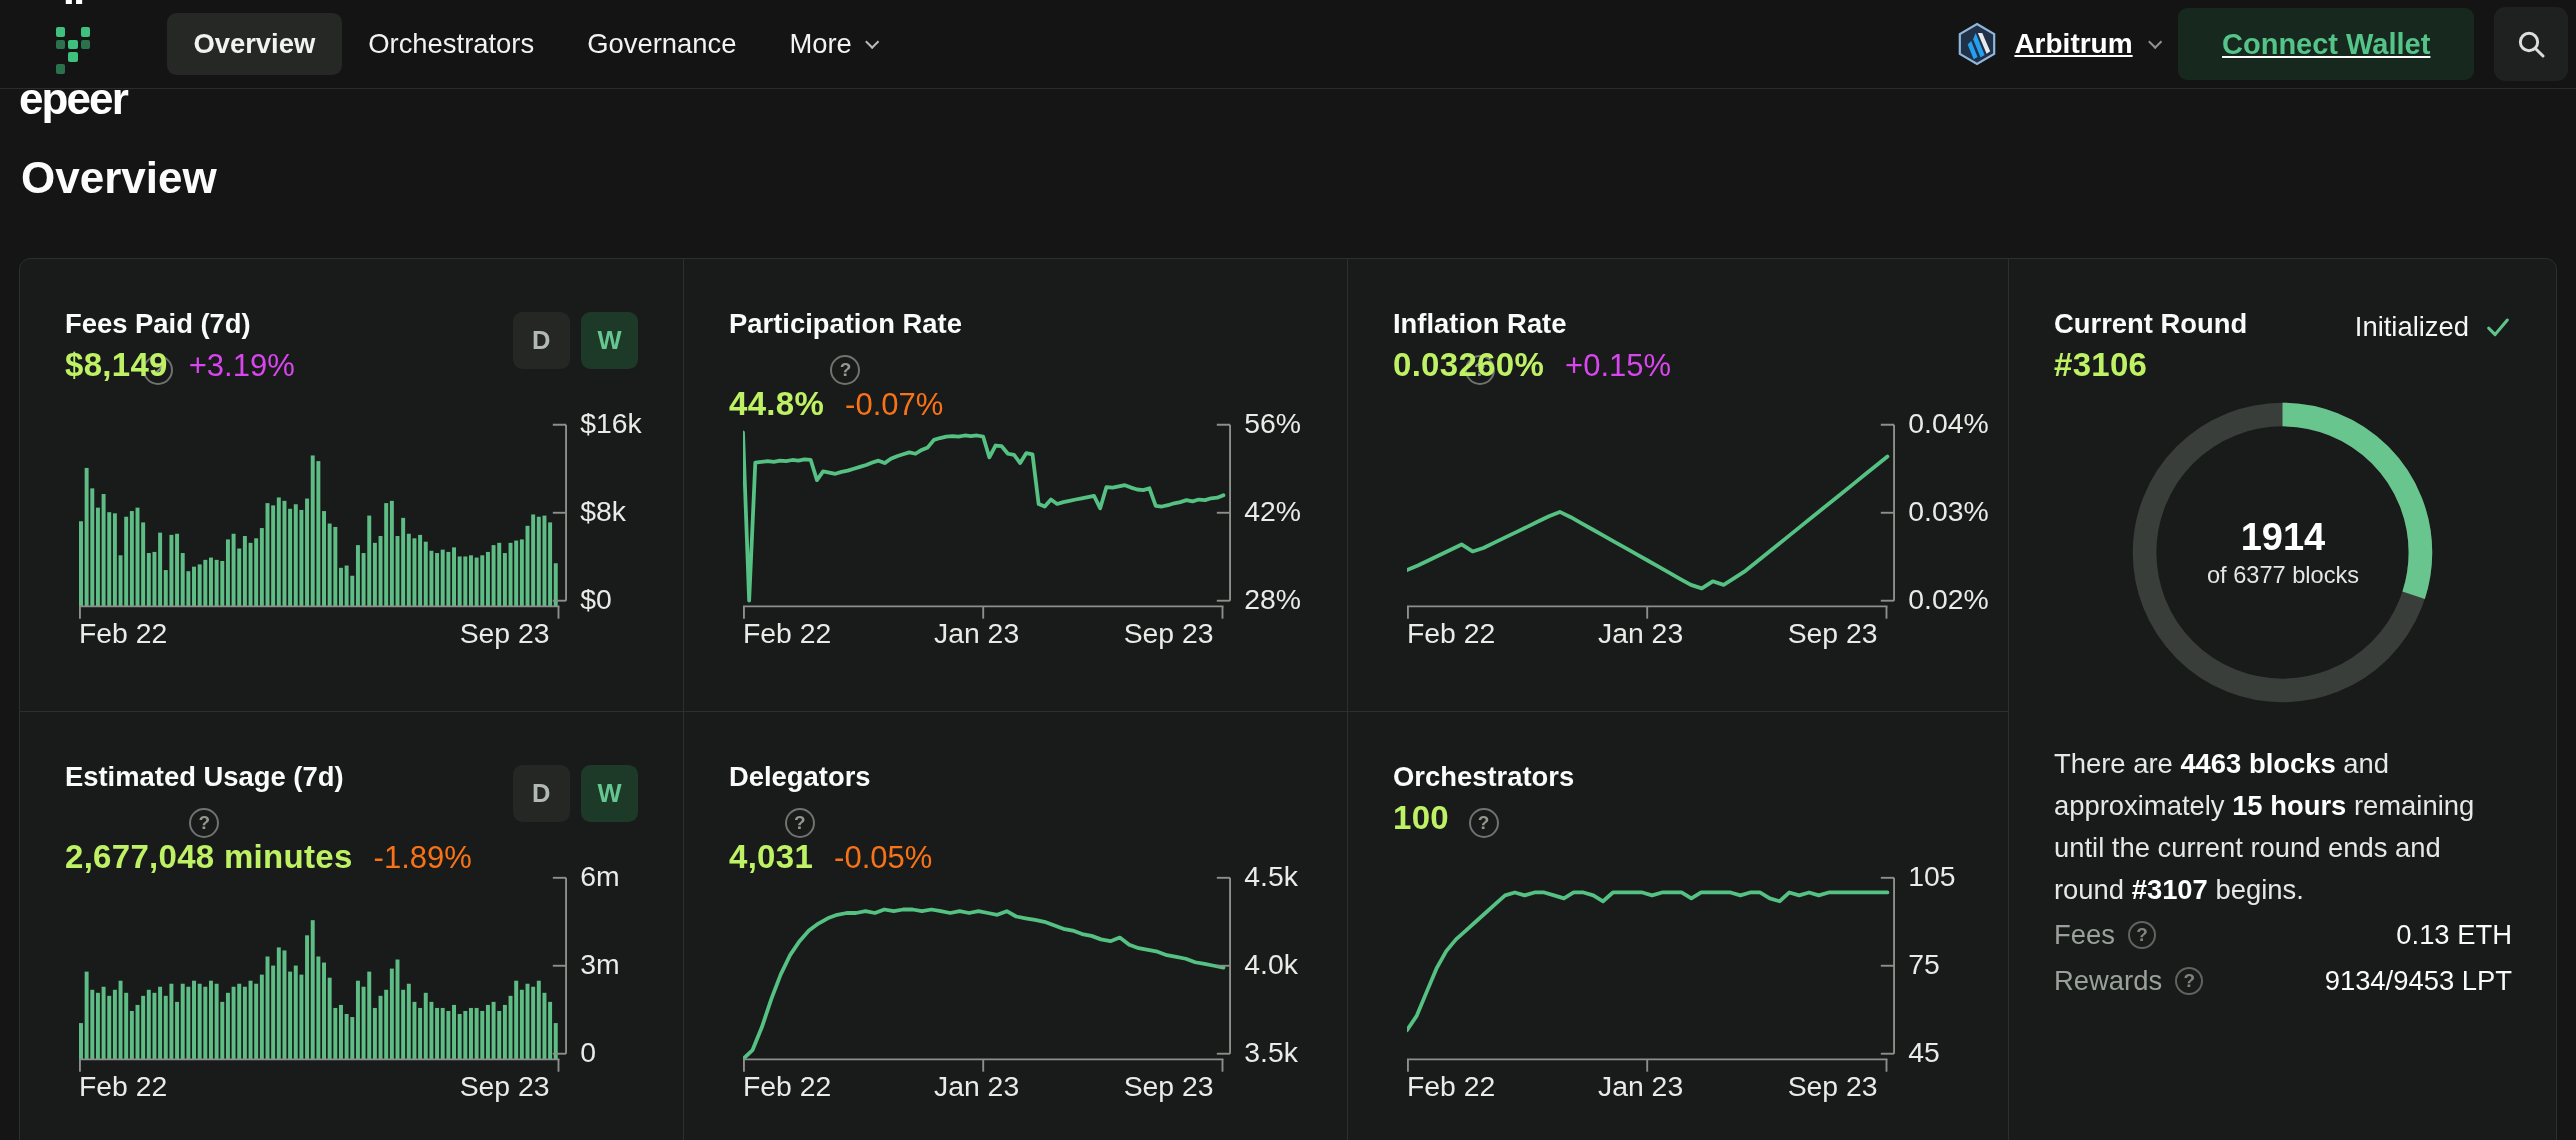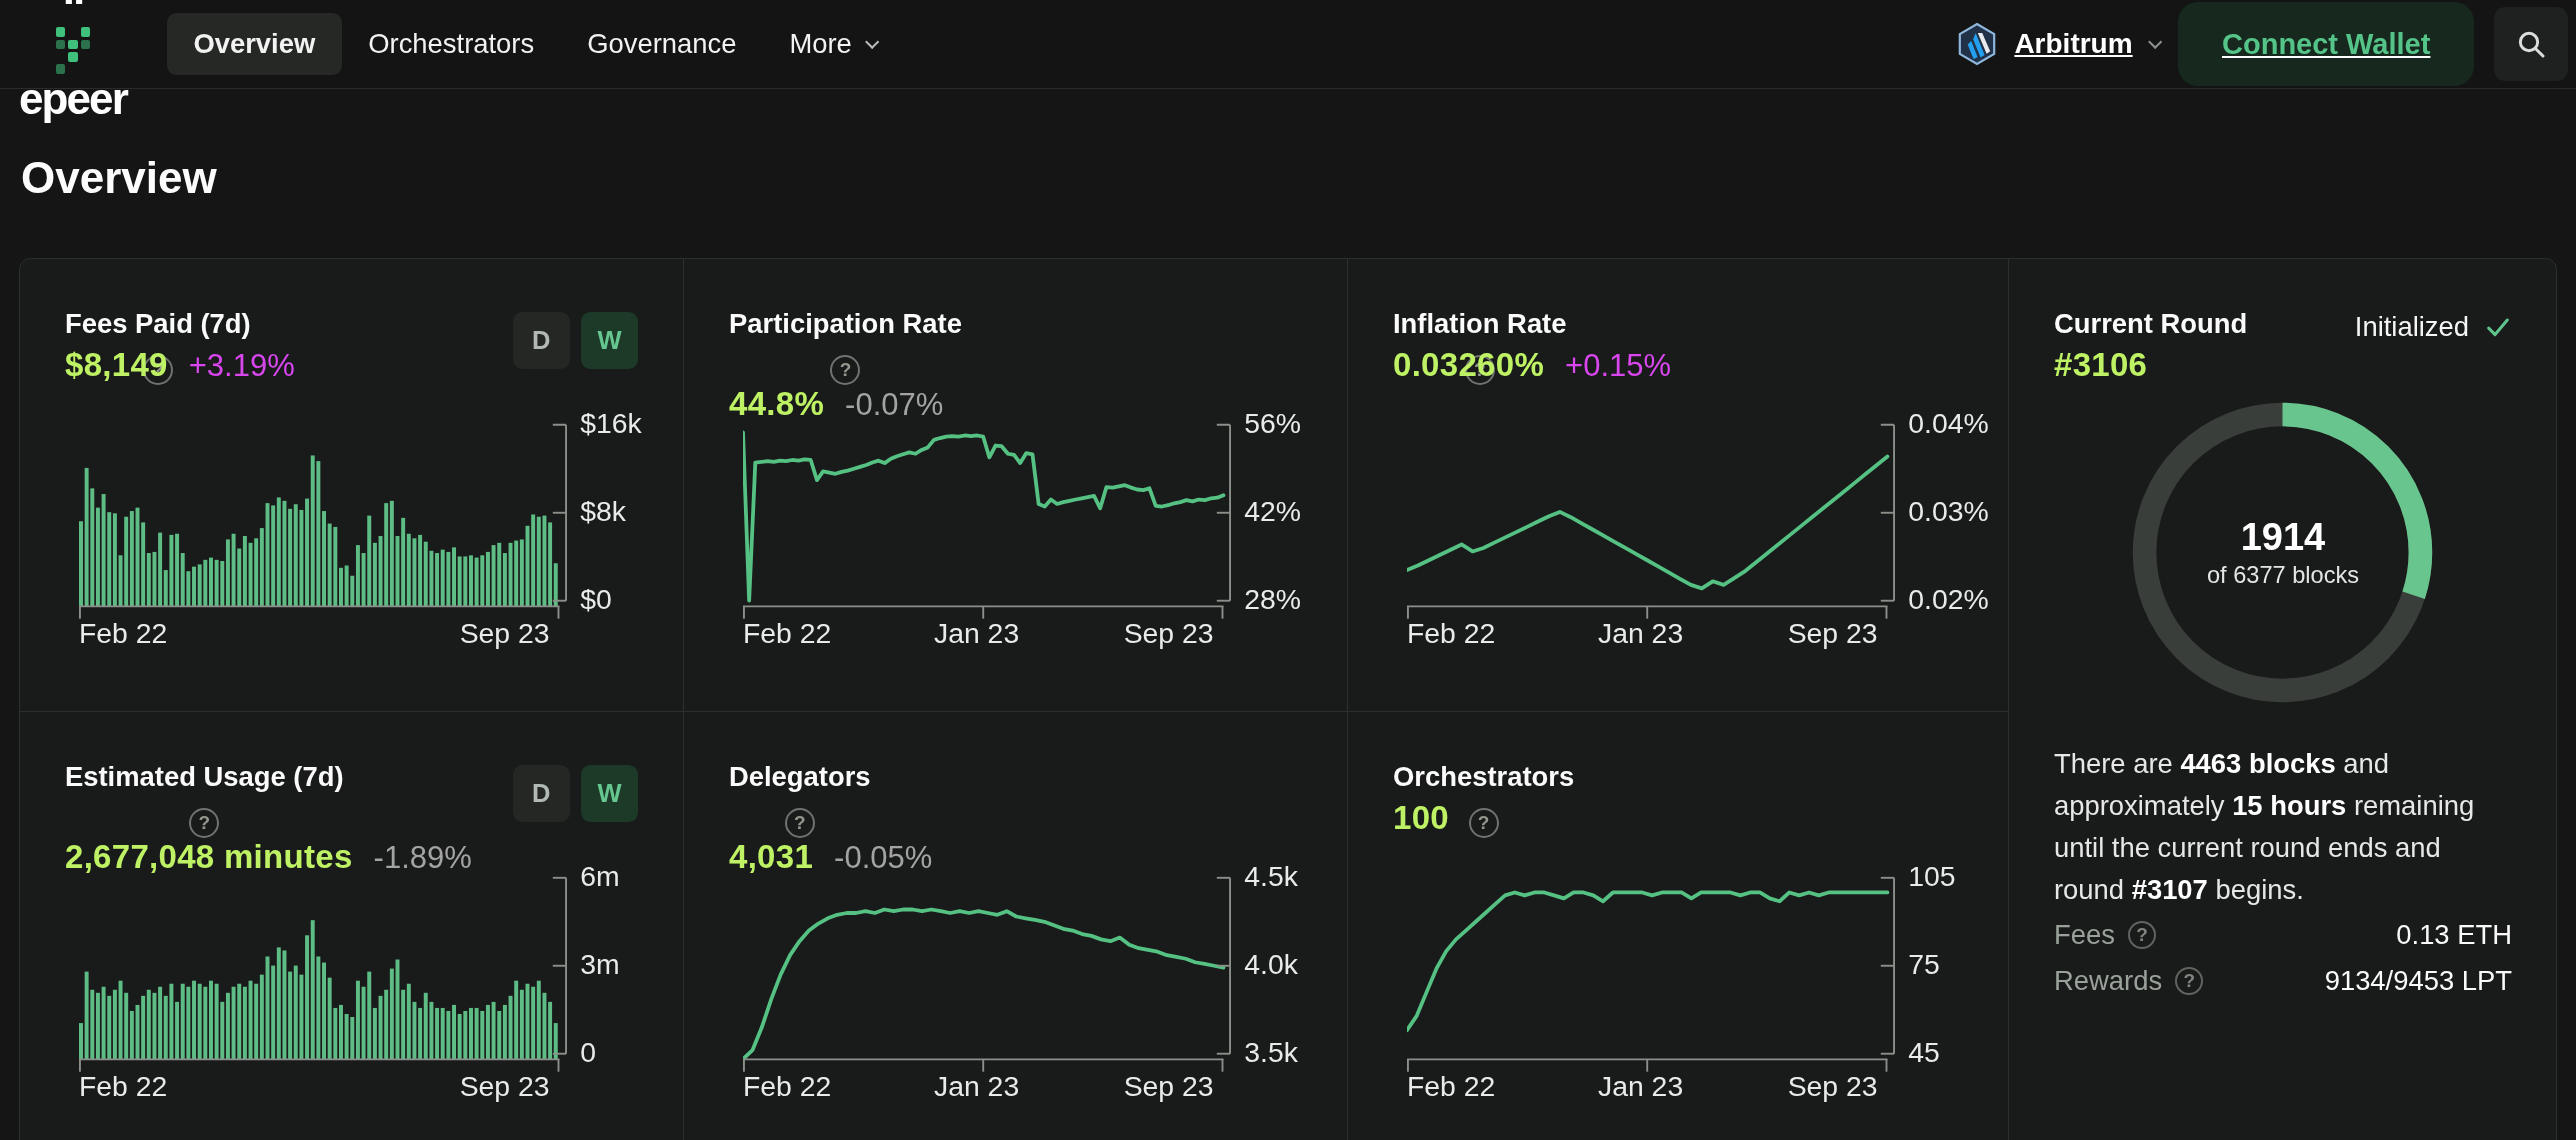--- a/index.html
+++ b/index.html
@@ -28,21 +28,21 @@
   .nav-item {
     font-size: 27.4px; font-weight: 500; color: #f1f2f1; text-decoration: none;
     padding: 0 26.5px; display: flex; align-items: center; gap: 13.2px; cursor: pointer; height: 62px;
   }
   .nav-item.pill { background: #262826; border-radius: 9.5px; font-weight: 600; }
   .chev { width: 10.4px; height: 10.4px; border-right: 2.8px solid #b8bcb8; border-bottom: 2.8px solid #b8bcb8; transform: rotate(45deg) translateY(-2.8px); display: inline-block; }
   .nav-right { margin-left: auto; display: flex; align-items: center; gap: 20px; padding-right: 7.6px; text-decoration: underline; }
   .network { display: flex; align-items: center; gap: 15px; font-size: 28px; font-weight: 600; cursor: pointer; }
   .network .chev { border-color: #8f938f; }
   .connect-btn {
-    height: 84px; padding: 0 44px; border: none; border-radius: 20px;
+    height: 72px; padding: 0 44px; border: none; border-radius: 9px;
     background: #17291e; color: #55c488; font-family: inherit;
     font-size: 29px; font-weight: 700; cursor: pointer;
   }
   .search-btn {
     width: 74px; height: 74px; border: none; border-radius: 11.3px; background: #1e211f;
     display: flex; align-items: center; justify-content: center; cursor: pointer;
   }
   
   .page-title { position: absolute; left: 21px; top: 153px; font-size: 44px; font-weight: 700; color: #fcfcfc; }
   .panel {
@@ -59,21 +59,21 @@
   .card-title { font-size: 27.4px; font-weight: 600; color: #fbfbfb; }
   .help {
     width: 30px; height: 30px; border: 2.4px solid #6e736f; border-radius: 50%;
     color: #93988f; font-size: 19px; font-weight: 700;
     display: flex; align-items: center; justify-content: center; cursor: pointer; flex: 0 0 auto;
   }
   .value-row { position: absolute; top: 87px; left: 45px; display: flex; align-items: baseline; gap: 21px; white-space: nowrap; }
   .value { font-size: 33px; font-weight: 700; color: #bef264; letter-spacing: 0.3px; }
   .change { font-size: 31px; font-weight: 500; }
   .change.up { color: #d946ef; }
-  .change.down { color: #a3a3a3; margin-top: 41px; }
+  .change.down { color: #f97316; margin-top: 41px; }
   .toggle { position: absolute; top: 53px; right: 45px; display: flex; gap: 11.3px; }
   .tbtn {
     width: 57px; height: 57px; border: none; border-radius: 9.5px; cursor: pointer;
     font-family: inherit; font-size: 25.5px; font-weight: 600;
     background: #242724; color: #b2b8b2;
     display: flex; align-items: center; justify-content: center;
   }
   .tbtn.active { background: #1d3a29; color: #65c78f; }
   .chart { position: absolute; left: 59px; top: 142px; width: 610px; height: 250px; }
   .chart svg text { font-family: "Liberation Sans", sans-serif; }

